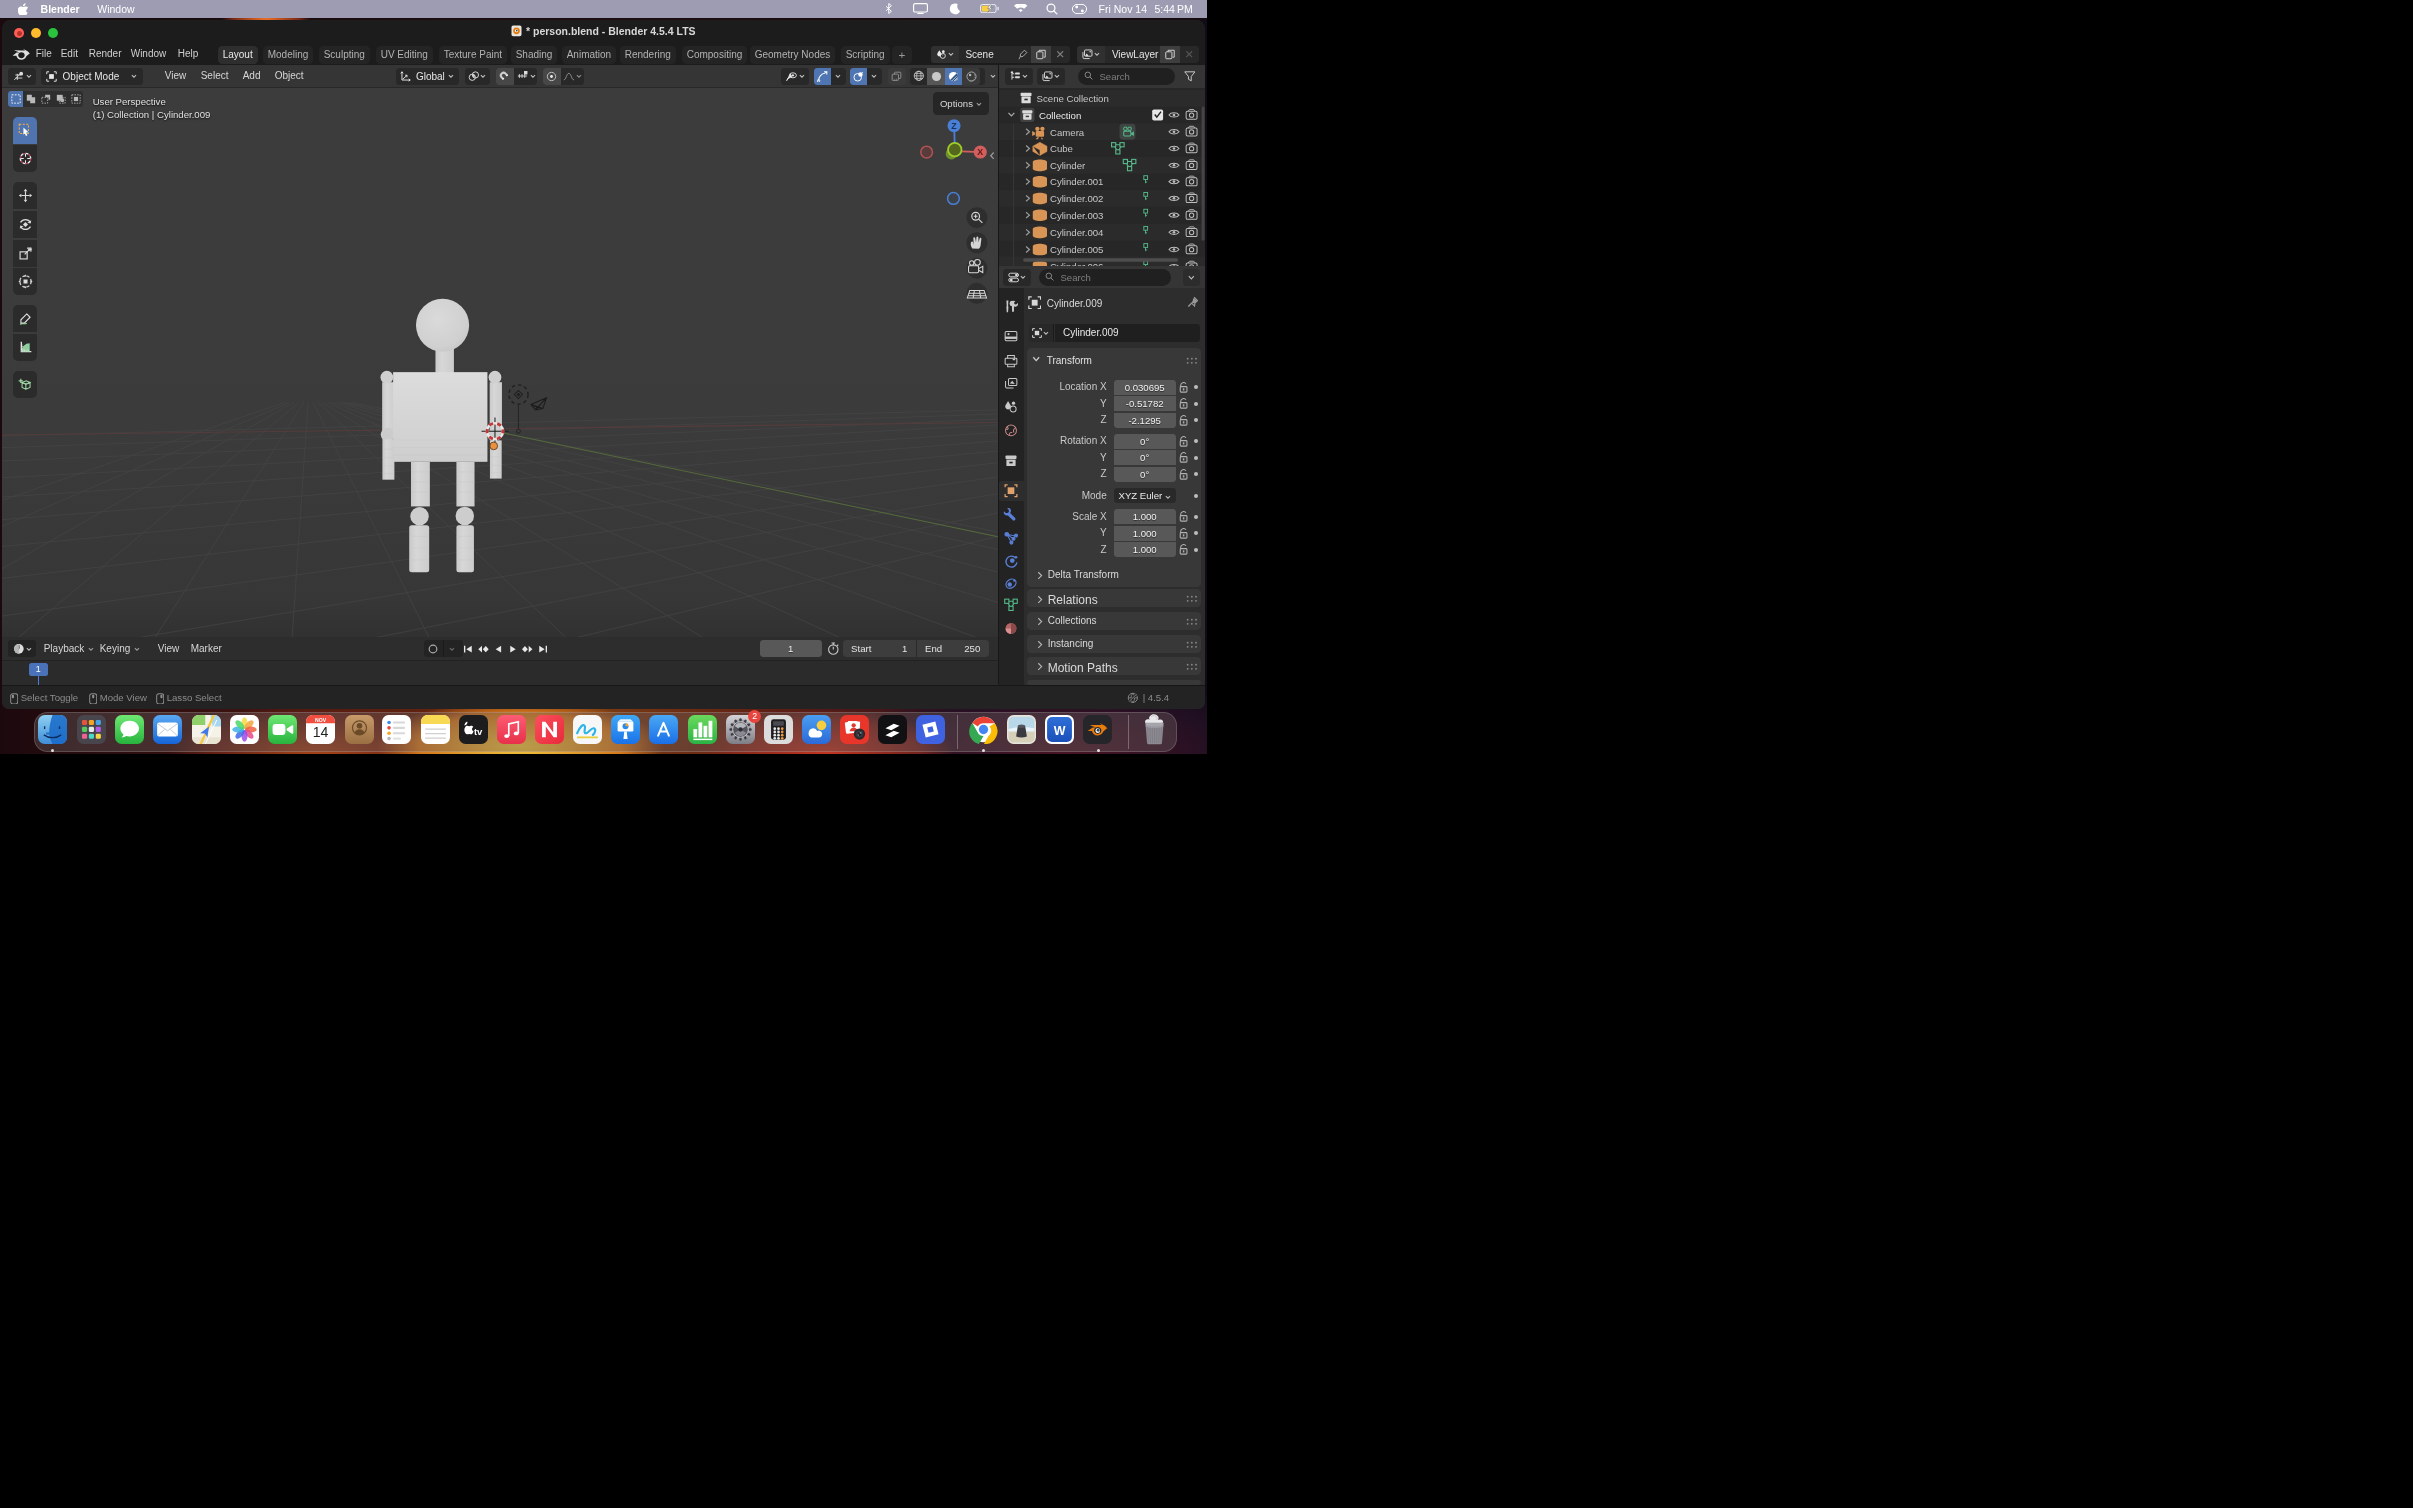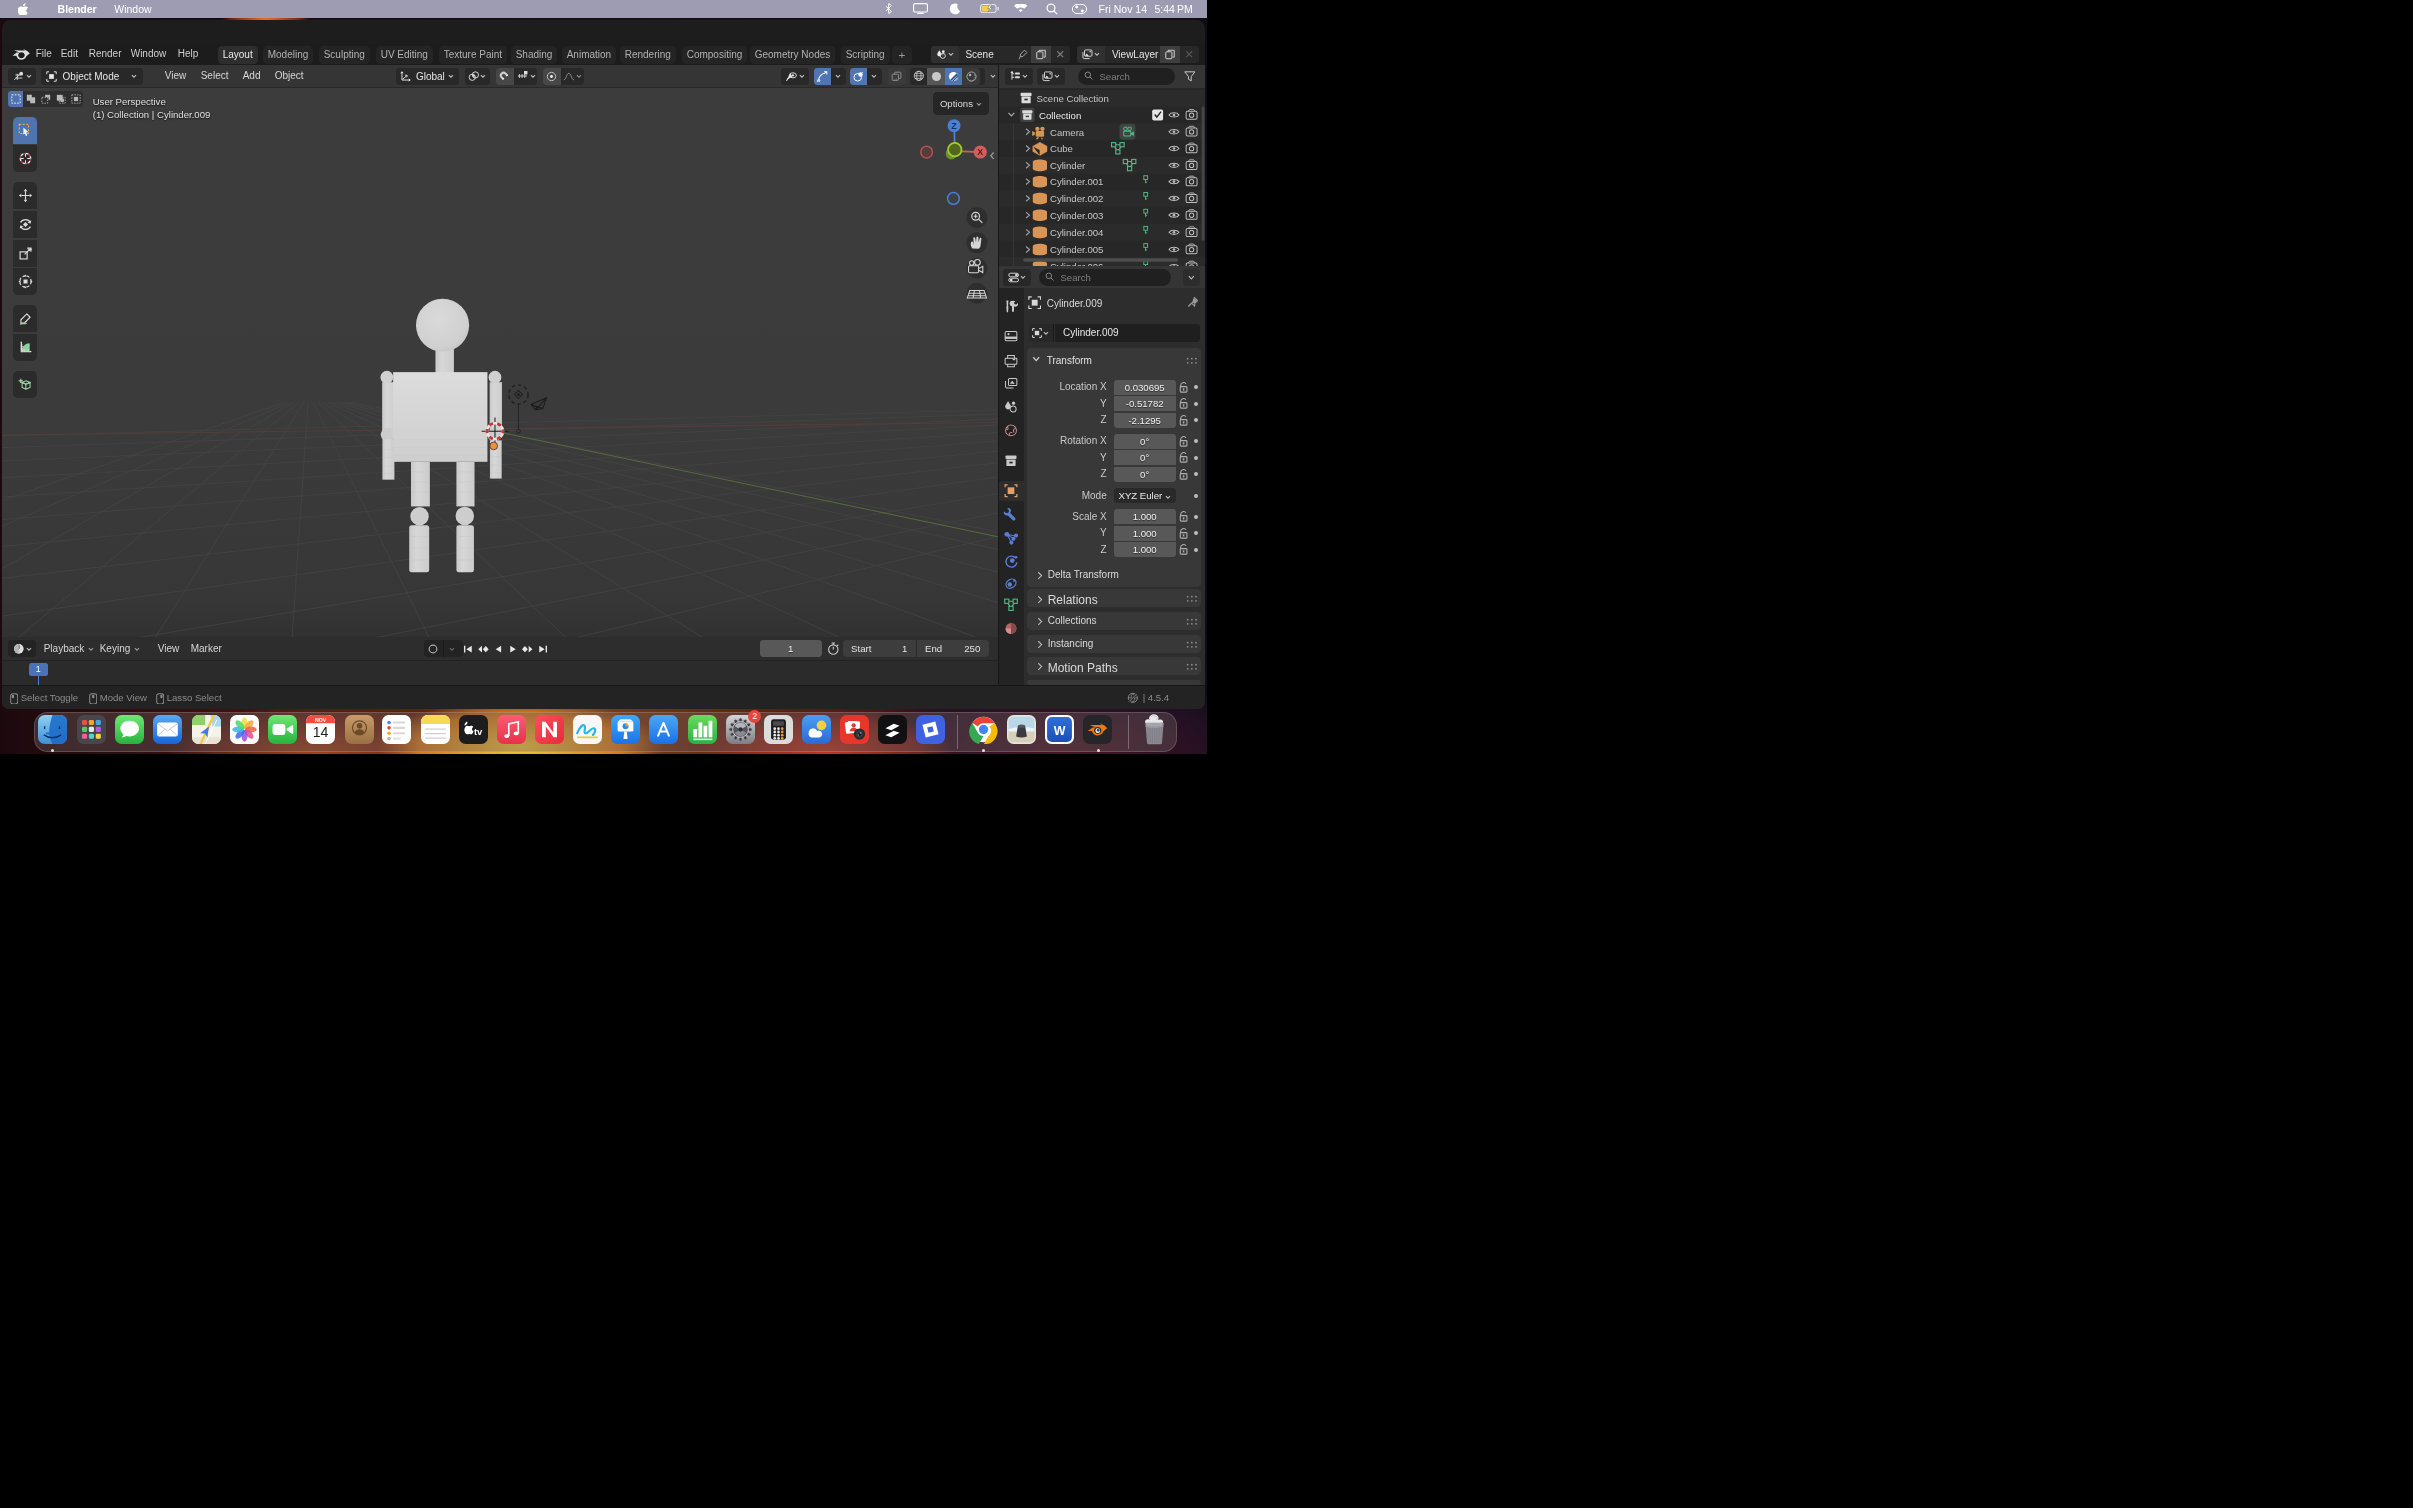--- a/index.html
+++ b/index.html
@@ -57,21 +57,21 @@
 
 #statusbar { position:absolute; left:0; top:665px; width:1203px; height:24px; background:#232323; border-top:0.8px solid #161616; color:#8c8c8c; font-size:9.6px; }
 </style>
 </head>
 <body>
 <div id="desktop"></div>
 <div id="menubar">
   <svg class="apple" width="11" height="12.6" viewBox="0 0 13 15">
       <path fill="#fff" d="M10.8 7.8c0-2 1.7-3 1.8-3.1-1-1.4-2.5-1.6-3-1.6-1.3-.1-2.5.75-3.2.75-.6 0-1.6-.73-2.7-.7-1.4 0-2.7.8-3.4 2C-1.1 7.6.0 11.2 1.4 13.2c.7 1 1.5 2.1 2.6 2-1-.05 1.4-.7 2.2-.7.8 0 1.3.7 2.2.68 1.1 0 1.8-1 2.5-2 .8-1.2 1.1-2.3 1.1-2.35-.02-.01-2.2-.85-2.2-3.03zM8.7 1.7c.6-.7 1-1.7.9-2.7-.9.04-2 .6-2.6 1.3-.6.6-1.1 1.7-.95 2.6 1 .1 2-.5 2.65-1.2z" transform="translate(0,1.1) scale(0.95)"></path>
     </svg>
-  <span class="bold" style="margin-left:29px">Blender</span>
+  <span class="bold" style="margin-left:12px">Blender</span>
   <span class="mb" style="margin-left:17.6px">Window</span>
 </div>
 <div id="mbright">
   <svg width="7.5" height="11" viewBox="0 0 9 13" style="margin-right:20px">
       <path d="M4.5 0.5v12M4.5 0.5l3.2 2.6-6.4 6M4.5 12.5l3.2-2.6-6.4-6" stroke="#fff" stroke-width="1.2" fill="none"></path>
     </svg>
   <svg width="15" height="11" viewBox="0 0 18 13" style="margin-right:21px">
       <rect x="0.7" y="0.7" width="16.6" height="10" rx="1.8" fill="none" stroke="#fff" stroke-width="1.4"></rect>
       <rect x="5" y="11.6" width="8" height="1.4" rx="0.7" fill="#fff"></rect>
     </svg>
@@ -93,20 +93,33 @@
     </svg>
   <svg width="15" height="10" viewBox="0 0 18 12" style="margin-right:11.7px">
       <rect x="0.5" y="0.5" width="17" height="11" rx="5.5" fill="none" stroke="#fff" stroke-width="1.2"></rect>
       <circle cx="5.6" cy="3.6" r="1.7" fill="#fff"></circle>
       <circle cx="12.4" cy="8.4" r="1.7" fill="#fff"></circle>
     </svg>
   <span style="font-size:10.5px; margin-right:7.5px">Fri Nov 14</span>
   <span style="font-size:10.5px; margin-right:14.2px">5:44 PM</span>
 </div>
 <div id="window">
+  <div id="titlebar">
+    <div class="tl" style="left:12.6px; background:#ff5e57">
+        <div style="position:absolute;left:2.5px;top:2.5px;width:5px;height:5px;border-radius:2.5px;background:#b73229"></div>
+      </div>
+    <div class="tl" style="left:29px; background:#febb2e"></div>
+    <div class="tl" style="left:46px; background:#2ac33d"></div>
+    <div id="title"><svg width="11" height="11.7" viewBox="0 0 13 14" style="vertical-align:-1.7px; margin-right:4.2px">
+          <rect x="0.5" y="0.5" width="12" height="13" rx="2" fill="#e9e6e1"></rect>
+          <circle cx="6.5" cy="7" r="4" fill="#e87d0d"></circle>
+          <circle cx="6.5" cy="7" r="1.8" fill="#fff"></circle>
+          <circle cx="6.8" cy="6.7" r="1" fill="#2a4a6a"></circle>
+        </svg>* person.blend - Blender 4.5.4 LTS</div>
+  </div>
   <div id="topbar">
     <svg class="abs" style="left:10px; top:4.2px" width="18.4" height="13.4" viewBox="0 0 24 17">
         <g fill="#dedede">
           <path d="M23.2 8.2c-.2-1.5-1.1-2.9-2.4-3.9L14 .5c.9.7 2.2 1.8 3.1 2.5l-5-.03L2.5 2.8l7.3 2.9-3.7-.02L.7 9.9l5-.04c.5 3 3.2 5.3 6.6 5.3 3 0 5.6-1.9 6.4-4.5l4.6-4.1s-.05.45-.1 1.6zM12.3 13.2c-2.1 0-3.8-1.4-4.2-3.3l-.03-.85c0-.3.04-.6.12-.9.25-.85.75-1.6 1.45-2.1.7-.55 1.65-.85 2.65-.85s1.9.3 2.65.85c.7.5 1.2 1.25 1.45 2.1.08.3.12.6.12.9l-.04.85c-.4 1.9-2.1 3.3-4.2 3.3z"></path>
         </g>
         <circle cx="12.3" cy="9.5" r="2.2" fill="#1c1c1c"></circle>
       </svg>
     <span class="tmenu" style="left:34px">File</span>
     <span class="tmenu" style="left:59px">Edit</span>
     <span class="tmenu" style="left:87px">Render</span>

